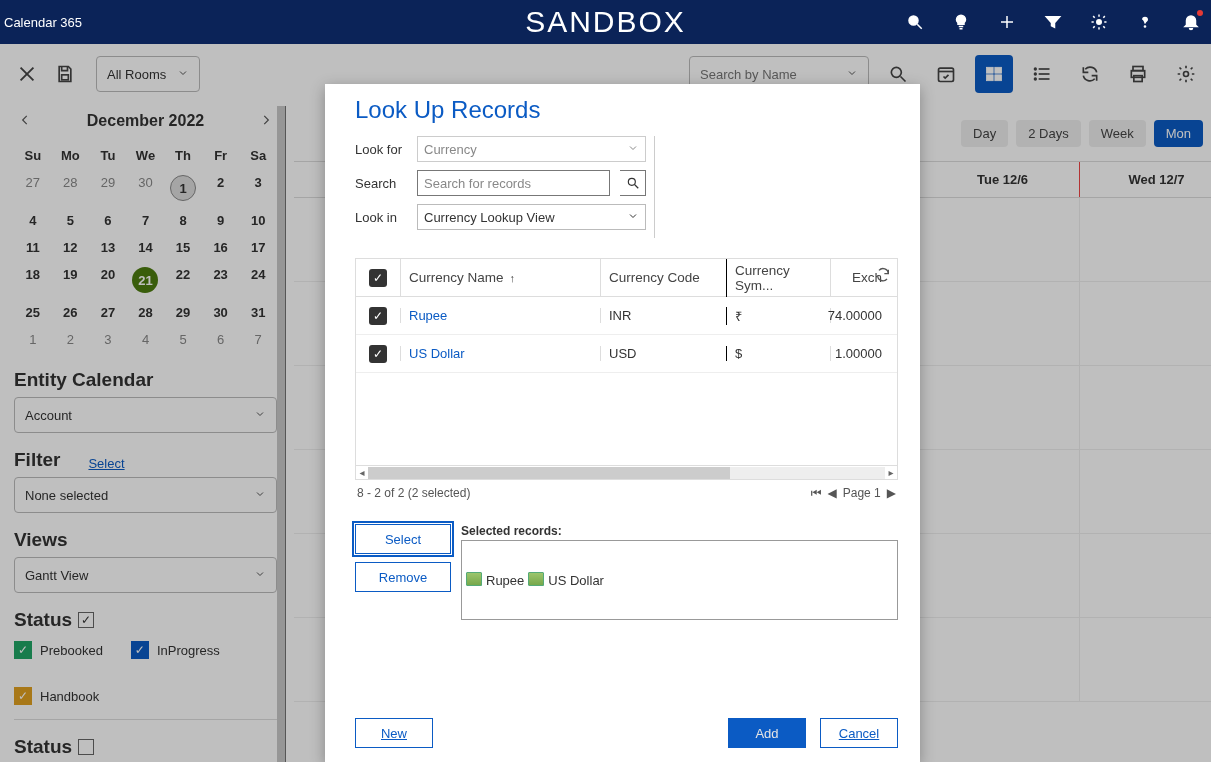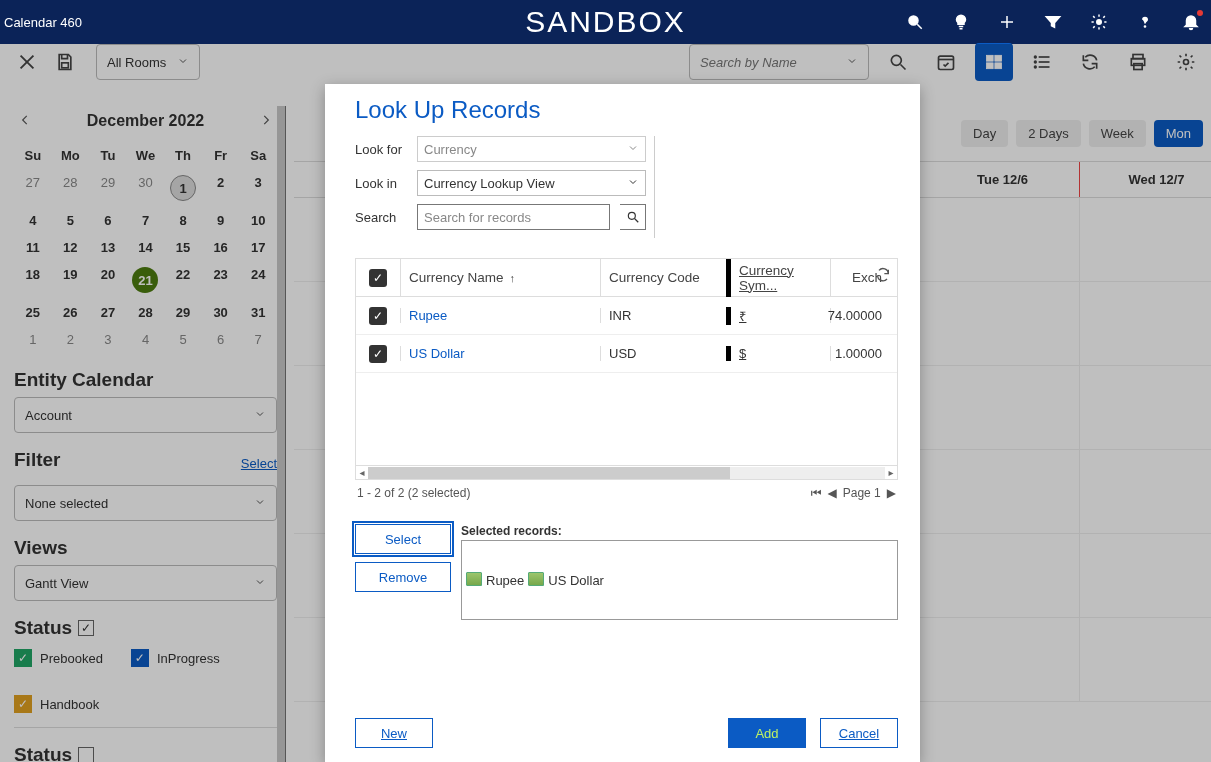--- a/index.html
+++ b/index.html
@@ -9,45 +9,45 @@
   
   .topbar { position:absolute; left:0; right:0; top:0; height:44px; background:#0b2358; color:#fff; display:flex; align-items:center; }
   .topbar .app-title { padding-left:4px; font-size:13px; }
   .topbar .env { position:absolute; left:50%; transform:translateX(-50%); font-size:30px; letter-spacing:2px; font-weight:300; }
   .topbar .topicons { position:absolute; right:10px; display:flex; gap:26px; align-items:center; }
   .topbar .topicons .ticon { width:20px; height:20px; display:flex; align-items:center; justify-content:center; }
   .topbar .topicons svg { fill:#fff; stroke:#fff; }
   .red-dot { position:absolute; top:-2px; right:-2px; width:6px; height:6px; background:#e53935; border-radius:50%; }
 
   
-  .toolbar { position:absolute; left:8px; right:6px; top:38px; height:48px; display:flex; align-items:center; }
+  .toolbar { position:absolute; left:8px; right:6px; top:50px; height:48px; display:flex; align-items:center; }
   .tb-btn { width:38px; height:38px; display:flex; align-items:center; justify-content:center; border-radius:2px; }
   .dropdown-generic { display:flex; align-items:center; justify-content:space-between; border:1px solid #bbb; border-radius:4px; height:36px; padding:0 10px; background:#fff; }
   .roomsel { margin-left:12px; width:104px; }
-  .toolbar .right { position:absolute; right:0; display:flex; align-items:center; gap:10px;font-style:italic; }
+  .toolbar .right { position:absolute; right:0; display:flex; align-items:center; gap:10px; }
   .searchbox { width:180px; height:36px; border:1px solid #bbb; border-radius:4px; display:flex; align-items:center; justify-content:space-between; padding:0 10px; color:#777; background:#fff; }
   .sq { width:38px; height:38px; border-radius:4px; display:flex; align-items:center; justify-content:center; }
   .sq.active { background:#0b5bc4; }
   .sq.active svg { fill:#fff; stroke:#fff; }
 
   
   .leftpanel { position:absolute; left:14px; top:106px; width:272px; bottom:0; border-right:1px solid #737373; padding-right:8px; overflow:hidden; }
   .leftpanel::after { content:""; position:absolute; right:0; top:0; width:8px; bottom:0; background:#c9c9c9; }
   .cal-head { display:flex; align-items:center; justify-content:space-between; padding:0 4px; height:30px; }
   .cal-title { font-weight:600; font-size:16px; color:#333; }
   .cal-grid { display:grid; grid-template-columns:repeat(7,1fr); text-align:center; margin-top:6px; }
   .cal-grid .dow { font-weight:600; color:#333; padding:6px 0; }
   .cal-grid .day { padding:6px 0; color:#333; font-weight:600; }
   .cal-grid .day.muted { color:#888; font-weight:400; }
   .cal-grid .day .outline { display:inline-flex; width:26px; height:26px; border:1px solid #888; border-radius:50%; align-items:center; justify-content:center; background:#ddd; }
   .cal-grid .day .fill { display:inline-flex; width:26px; height:26px; background:#4d7c0f; color:#fff; border-radius:50%; align-items:center; justify-content:center; }
 
   .section-title { font-size:19px; font-weight:600; margin-top:16px; margin-bottom:6px; color:#333; }
   .leftpanel .dropdown-generic { width:100%; }
-  .filter-row { display:flex; justify-content:space-between; align-items:flex-end; margin-top:16px; margin-bottom:14px; }
+  .filter-row { display:flex; align-items:flex-end; margin-top:16px; margin-bottom:6px;gap:28px; }
   .filter-row .link { color:#0b5bc4; text-decoration:underline; font-size:13px; }
   .status-row { display:flex; align-items:center; gap:6px; margin-top:16px; }
   .chk { width:16px; height:16px; border:1px solid #666; display:inline-flex; align-items:center; justify-content:center; }
   .chk.checked::after { content:"✓"; font-size:12px; }
   .chk.blue { background:#0b5bc4; color:#fff; border-color:#0b5bc4; }
   .chk.green { background:#20a666; color:#fff; border-color:#20a666; }
   .chk.orange { background:#e1a020; color:#fff; border-color:#e1a020; }
   .legend { display:flex; gap:28px; margin-top:10px; flex-wrap:wrap; }
   .legend .lg { display:flex; gap:8px; align-items:center; }
   .legend .lg .chk { width:18px; height:18px; }
@@ -78,21 +78,21 @@
   .srow .sbtn { border:1px solid #777; border-left:none; width:26px; height:26px; display:flex; align-items:center; justify-content:center; }
 
   .grid { margin-top:20px; border:1px solid #ddd; position:relative; }
   .ghead, .grow { display:flex; align-items:center; height:38px; }
   .ghead { border-bottom:1px solid #ddd; color:#444; font-size:13.5px; }
   .grow { border-bottom:1px solid #eee; }
   .gcol { padding:0 8px; display:flex; align-items:center; position:relative; }
   .gcol.chk-col { width:44px; justify-content:center; }
   .gcol.c1 { width:200px; border-left:1px solid #ddd; }
   .gcol.c2 { width:126px; border-left:1px solid #ddd; }
-  .gcol.c3 { width:104px; border-left:5px solid #000000;text-decoration:underline; }
+  .gcol.c3 { width:104px; border-left:1px solid #000000; }
   .gcol.c4 { width:60px; border-left:1px solid #ddd; justify-content:flex-end; }
   .ghead .gcol { height:38px; }
   .reload { position:absolute; right:6px; top:8px; }
   .ghead .arrow-up { margin-left:6px; font-size:11px; }
   .linktxt { color:#0b5bc4; }
   .bchk { width:18px; height:18px; background:#333; border-radius:3px; display:flex; align-items:center; justify-content:center; color:#fff; font-size:12px; }
   .bchk::after { content:"✓"; }
   .gridspace { height:92px; }
   .hscroll { border-top:1px solid #ddd; display:flex; align-items:center; height:14px; }
   .hscroll .arrow { width:12px; font-size:10px; text-align:center; color:#666; }
@@ -108,29 +108,29 @@
   .sel-box-wrap { flex:1; }
   .sel-lbl { font-size:12px; font-weight:600; margin-bottom:2px; }
   .sel-box { border:1px solid #999; height:80px; padding:4px 6px; font-size:13px; display:flex; gap:6px; }
   .chip { display:inline-flex; align-items:center; gap:4px; }
   .chip .moneyicon { width:14px; height:12px; background:linear-gradient(#8db85a,#689a3a); border:1px solid #5a7; border-radius:1px; position:relative; }
   .chip .moneyicon::before { content:""; position:absolute; left:-3px; top:-3px; width:14px; height:12px; background:linear-gradient(#9cc56c,#77a84b); border:1px solid #5a7; border-radius:1px; }
 
   .bottombar { margin-top:auto; display:flex; justify-content:space-between; padding-top:20px; }
   .bottombar .obtn { width:78px; text-decoration:underline; }
   .bottombar .rgroup { display:flex; gap:14px; }
-  .pbtn { background:#0b5bc4; color:#bef264; width:78px; height:30px; display:flex; align-items:center; justify-content:center;margin-left:31px; }
+  .pbtn { background:#0b5bc4; color:#e5e5e5; width:78px; height:30px; display:flex; align-items:center; justify-content:center;margin-left:31px; }
 
   .chev svg { width:12px; height:12px; }
 </style>
 </head>
 <body>
 
 <div class="topbar">
-  <span class="app-title">Calendar 460</span>
+  <span class="app-title">Calendar 365</span>
   <span class="env">SANDBOX</span>
   <div class="topicons">
     <span class="ticon">
         <svg viewBox="0 0 24 24" width="18" height="18" fill="none" stroke="#fff" stroke-width="2">
           <circle cx="10" cy="10" r="6"></circle>
           <line x1="15" y1="15" x2="21" y2="21"></line>
         </svg>
       </span>
     <span class="ticon">
         <svg viewBox="0 0 24 24" width="18" height="18" fill="none" stroke="#fff" stroke-width="2">
@@ -420,41 +420,41 @@
     <div class="m-form">
       <div class="frow">
         <label>Look for</label>
         <div class="sel disabled">
             <span>Currency</span>
             <span class="chev"><svg viewBox="0 0 24 24">
                 <path d="M6 9l6 6 6-6" fill="none" stroke="#888" stroke-width="2"></path>
               </svg></span>
           </div>
       </div>
+      <div class="frow srow">
+        <label>Search</label>
+        <div class="sinp">
+            <span>Search for records</span>
+          </div>
+        <div class="sbtn">
+            <svg viewBox="0 0 24 24" width="14" height="14" fill="none" stroke="#333" stroke-width="2">
+              <circle cx="10" cy="10" r="6"></circle>
+              <line x1="15" y1="15" x2="21" y2="21"></line>
+            </svg>
+          </div>
+      </div>
       <div class="frow">
         <label>Look in</label>
         <div class="sel">
             <span>Currency Lookup View</span>
             <span class="chev"><svg viewBox="0 0 24 24">
                 <path d="M6 9l6 6 6-6" fill="none" stroke="#333" stroke-width="2"></path>
               </svg></span>
           </div>
       </div>
-      <div class="frow srow">
-        <label>Search</label>
-        <div class="sinp">
-            <span>Search for records</span>
-          </div>
-        <div class="sbtn">
-            <svg viewBox="0 0 24 24" width="14" height="14" fill="none" stroke="#333" stroke-width="2">
-              <circle cx="10" cy="10" r="6"></circle>
-              <line x1="15" y1="15" x2="21" y2="21"></line>
-            </svg>
-          </div>
-      </div>
     </div>
 
     <div class="grid">
       <div class="ghead">
         <div class="gcol chk-col">
             <span class="bchk"></span>
           </div>
         <div class="gcol c1">
             <span>Currency Name</span>
             <span class="arrow-up">↑</span>
@@ -513,21 +513,21 @@
       <div class="gridspace"></div>
       <div class="hscroll">
         <div class="arrow">◂</div>
           <div class="track">
             <div class="thumb"></div>
           </div>
           <div class="arrow">▸</div>
       </div>
     </div>
     <div class="pager">
-      <span>1 - 2 of 2 (2 selected)</span>
+      <span>8 - 2 of 2 (2 selected)</span>
       <span class="pg-right">
         <span>⏮</span>
         <span>◀</span>
         <span>Page 1</span>
         <span>▶</span>
       </span>
     </div>
 
     <div class="sel-records">
       <div class="btns">

